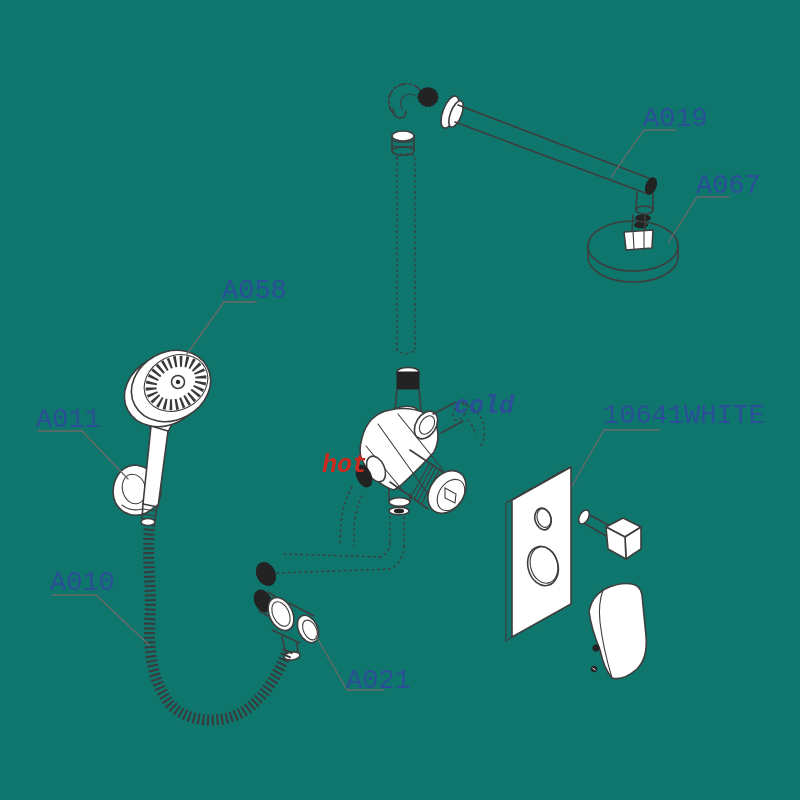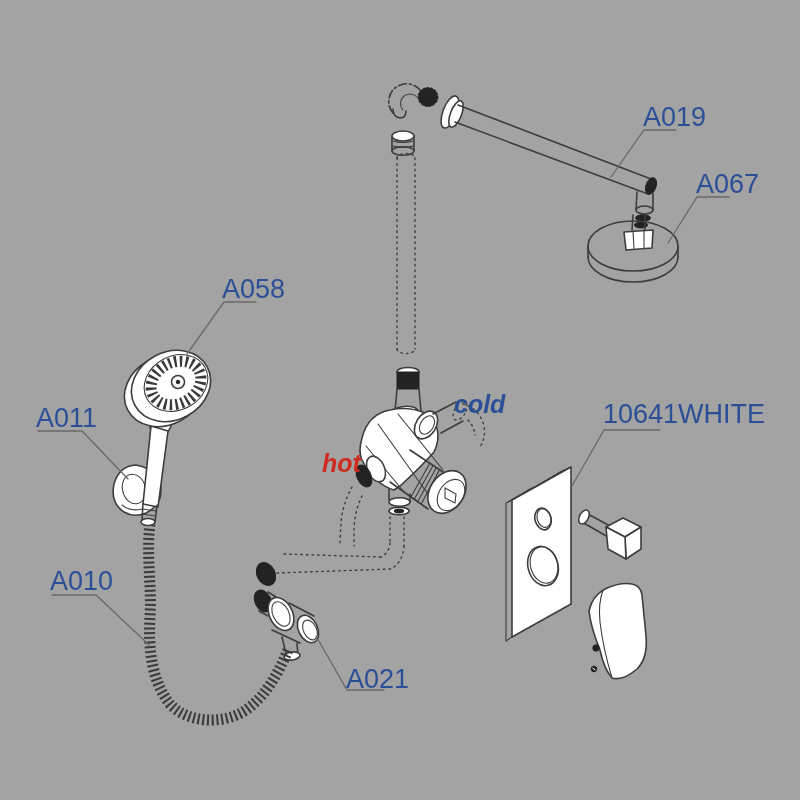--- a/index.html
+++ b/index.html
@@ -1,17 +1,17 @@
 <!DOCTYPE html>
 <html><head>
 <meta charset="utf-8">
 <style>
   html,body{margin:0;padding:0;background:#fff;}
-  .stage{position:relative;width:800px;height:800px;background:#a3a3a3;overflow:hidden;
-         font-family:Liberation Sans, sans-serif;}
+  .stage{position:relative;width:800px;height:800px;background:#0f766e;overflow:hidden;
+         font-family:Liberation Mono, monospace;}
   svg{position:absolute;left:0;top:0;}
   .ln{fill:none;stroke:#3d3d3d;stroke-width:1.6;stroke-linecap:round;stroke-linejoin:round;}
   .thin{fill:none;stroke:#3d3d3d;stroke-width:1.1;stroke-linecap:round;}
   .wfill{fill:#ffffff;stroke:#3d3d3d;stroke-width:1.6;stroke-linejoin:round;}
   .dk{fill:#232323;stroke:#232323;stroke-width:1;}
   .dot{fill:none;stroke:#3d3d3d;stroke-width:1.4;stroke-dasharray:1.6 4;stroke-linecap:round;}
   .dashdot{fill:none;stroke:#3d3d3d;stroke-width:1.7;stroke-dasharray:8 3 2 3;stroke-linecap:round;}
   .coil{fill:none;stroke:#3a3a3a;stroke-width:11;stroke-dasharray:2 2.7;}
   .nozzles{fill:none;stroke:#3a3a3a;stroke-width:11;stroke-dasharray:2.4 3.2;}
   .leader{fill:none;stroke:#6a6a6a;stroke-width:1.3;stroke-linecap:round;}

